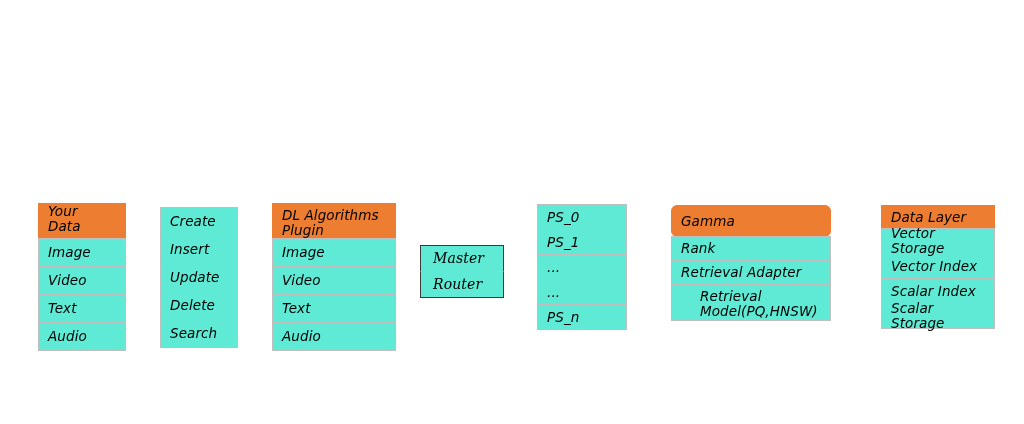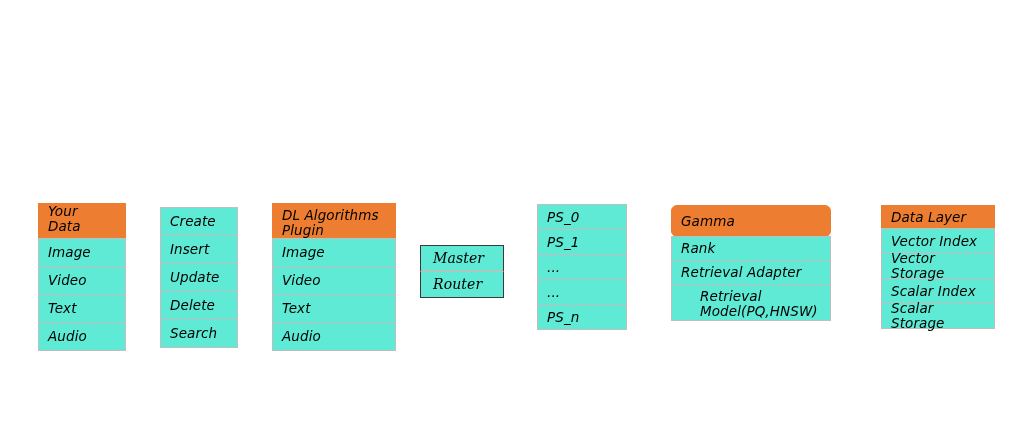--- a/index.html
+++ b/index.html
@@ -144,19 +144,19 @@
   <div class="stack" id="stack-gamma">
     <div class="cell header">Gamma</div>
     <div class="cell">Rank</div>
     <div class="cell">Retrieval Adapter</div>
     <div class="cell two-line">Retrieval
 Model(PQ,HNSW)</div>
   </div>
 
   <div class="stack" id="stack-data-layer">
     <div class="cell header">Data Layer</div>
+    <div class="cell">Vector Storage</div>
     <div class="cell">Vector Index</div>
-    <div class="cell">Vector Storage</div>
     <div class="cell">Scalar Index</div>
     <div class="cell">Scalar Storage</div>
   </div>
 
 </div>
 
 </body></html>

